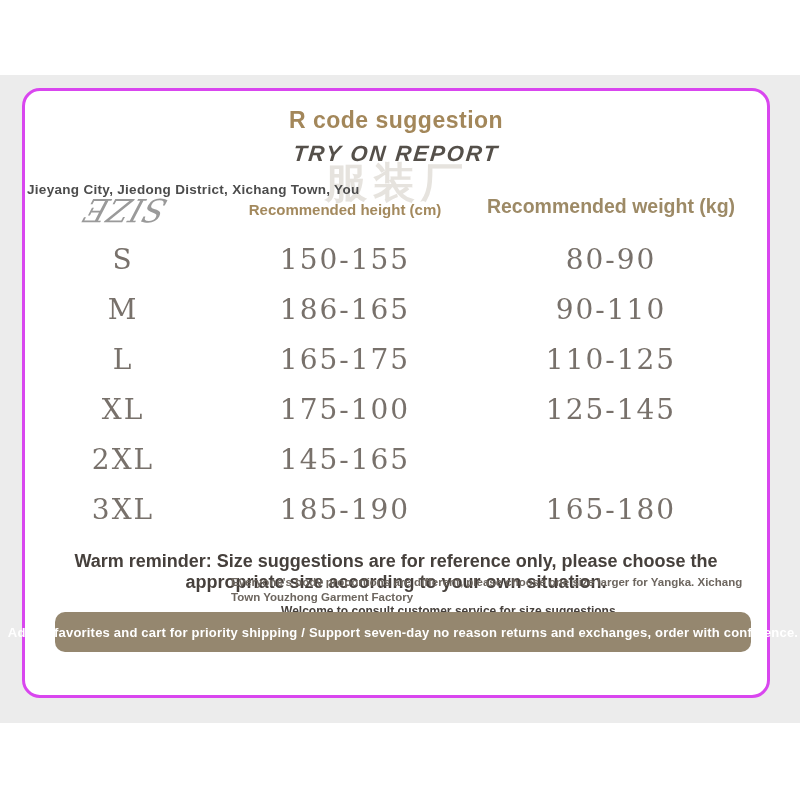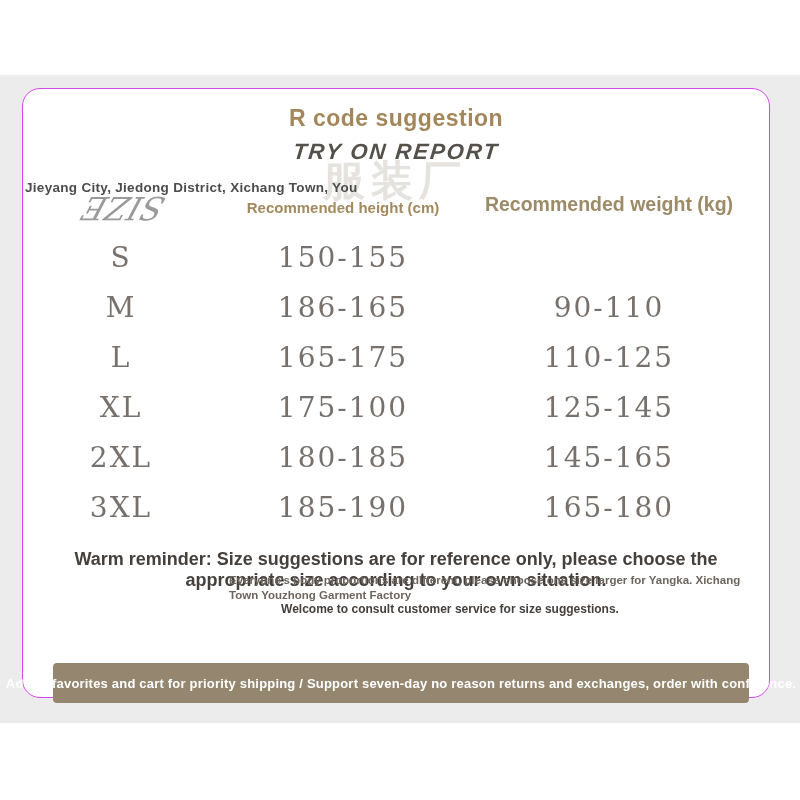--- a/index.html
+++ b/index.html
@@ -3,21 +3,21 @@
 <meta charset="utf-8">
 <style>
   html,body{margin:0;padding:0;}
   body{
     width:800px;height:800px;position:relative;background:#ffffff;
     font-family:"Liberation Sans", sans-serif;overflow:hidden;
   }
   .gray-band{position:absolute;left:0;top:75px;width:800px;height:648px;background:#ececec;}
   .card{
     position:absolute;left:22px;top:88px;width:748px;height:610px;
-    background:#ffffff;border:1px solid #d946ef;border-radius:18px;
+    background:#ffffff;border:3px solid #d946ef;border-radius:18px;
     box-sizing:border-box;
   }
   .title{
     position:absolute;top:16px;left:0;width:100%;text-align:center;
     font-size:23px;font-weight:bold;color:#a3875a;letter-spacing:.5px;
   }
   .subtitle{
     position:absolute;top:50px;left:0;width:100%;text-align:center;
     font-size:22px;font-weight:800;font-style:italic;color:#55504a;
     letter-spacing:2px;transform:skewX(-6deg);
@@ -58,22 +58,22 @@
   }
   .note-proportions{
     position:absolute;top:484px;left:206px;width:528px;
     font-size:11.5px;font-weight:600;color:#6d665f;line-height:1.3;
   }
   .note-welcome{
     position:absolute;top:513px;left:16px;width:100%;box-sizing:border-box;
     padding-left:76px;text-align:center;font-size:12px;font-weight:bold;color:#46403c;
   }
   .promo-banner{
-    position:absolute;top:574px;left:30px;width:696px;height:40px;
-    background:#95876f;border-radius:4px;display:flex;align-items:center;
+    position:absolute;top:521px;left:30px;width:696px;height:40px;
+    background:#95876f;border-radius:10px;display:flex;align-items:center;
     justify-content:center;
   }
   .promo-banner span{
     color:#ffffff;font-size:13px;font-weight:bold;letter-spacing:.2px;
     text-align:center;white-space:nowrap;
   }
 </style>
 </head>
 <body>
 
@@ -92,39 +92,39 @@
   <div class="size-col-header">SIZE</div>
 
   <div class="height-col-header">Recommended height (cm)</div>
 
   <div class="weight-col-header">Recommended weight (kg)</div>
 
   <div class="size-table">
     <div class="size-row">
       <span>S</span>
       <span>150-155</span>
+      <span>80-90</span>
     </div>
     <div class="size-row">
       <span>M</span>
       <span>186-165</span>
       <span>90-110</span>
     </div>
     <div class="size-row">
       <span>L</span>
       <span>165-175</span>
       <span>110-125</span>
     </div>
     <div class="size-row">
       <span>XL</span>
       <span>175-100</span>
       <span>125-145</span>
     </div>
     <div class="size-row">
       <span>2XL</span>
-      <span>180-185</span>
       <span>145-165</span>
     </div>
     <div class="size-row">
       <span>3XL</span>
       <span>185-190</span>
       <span>165-180</span>
     </div>
   </div>
 
   <div class="note-warm">Warm reminder: Size suggestions are for reference only, please choose the appropriate size according to your own situation.</div>

